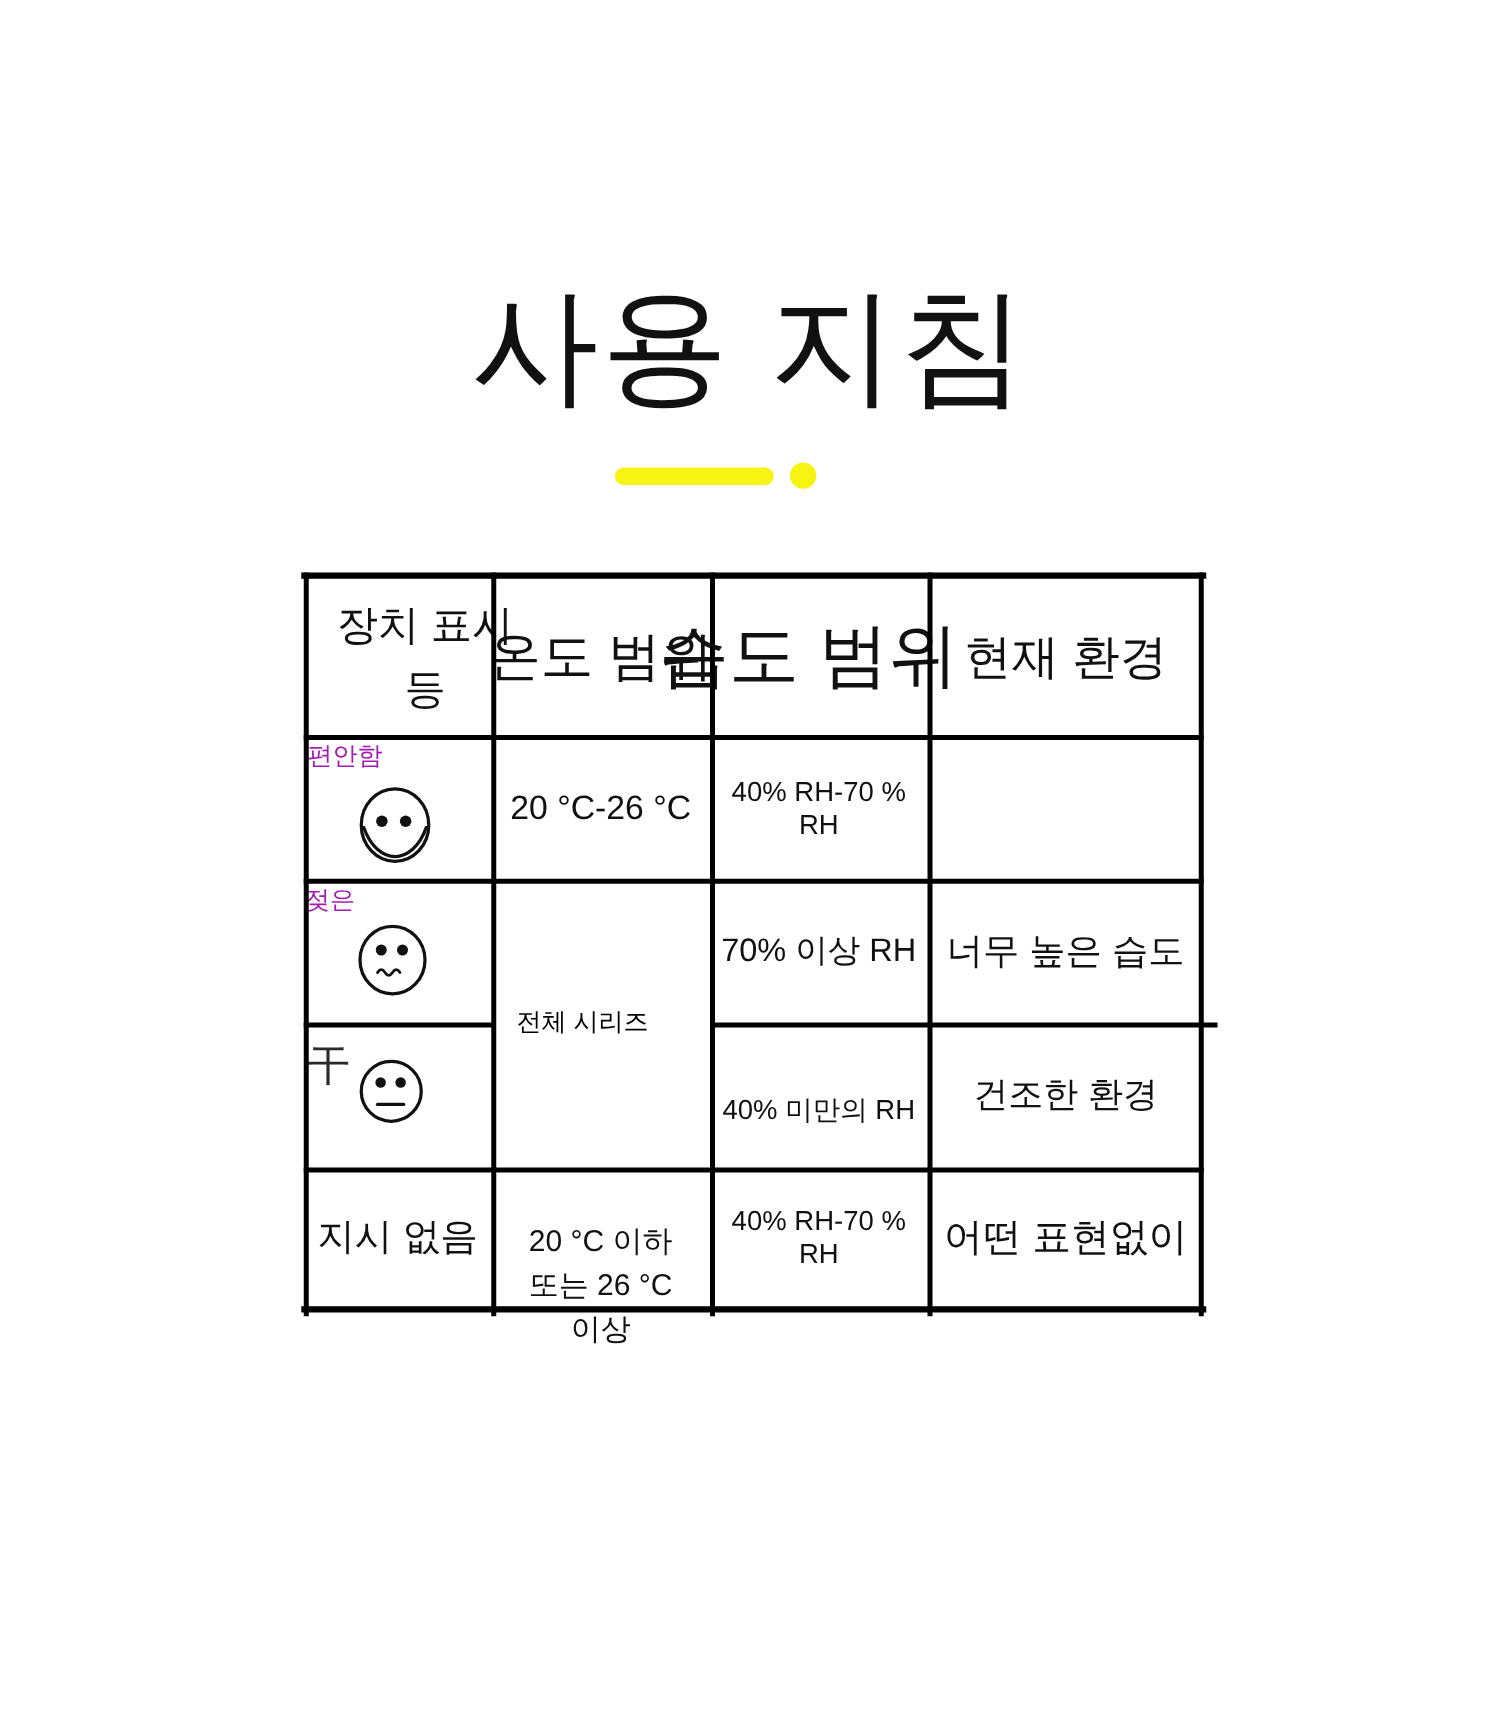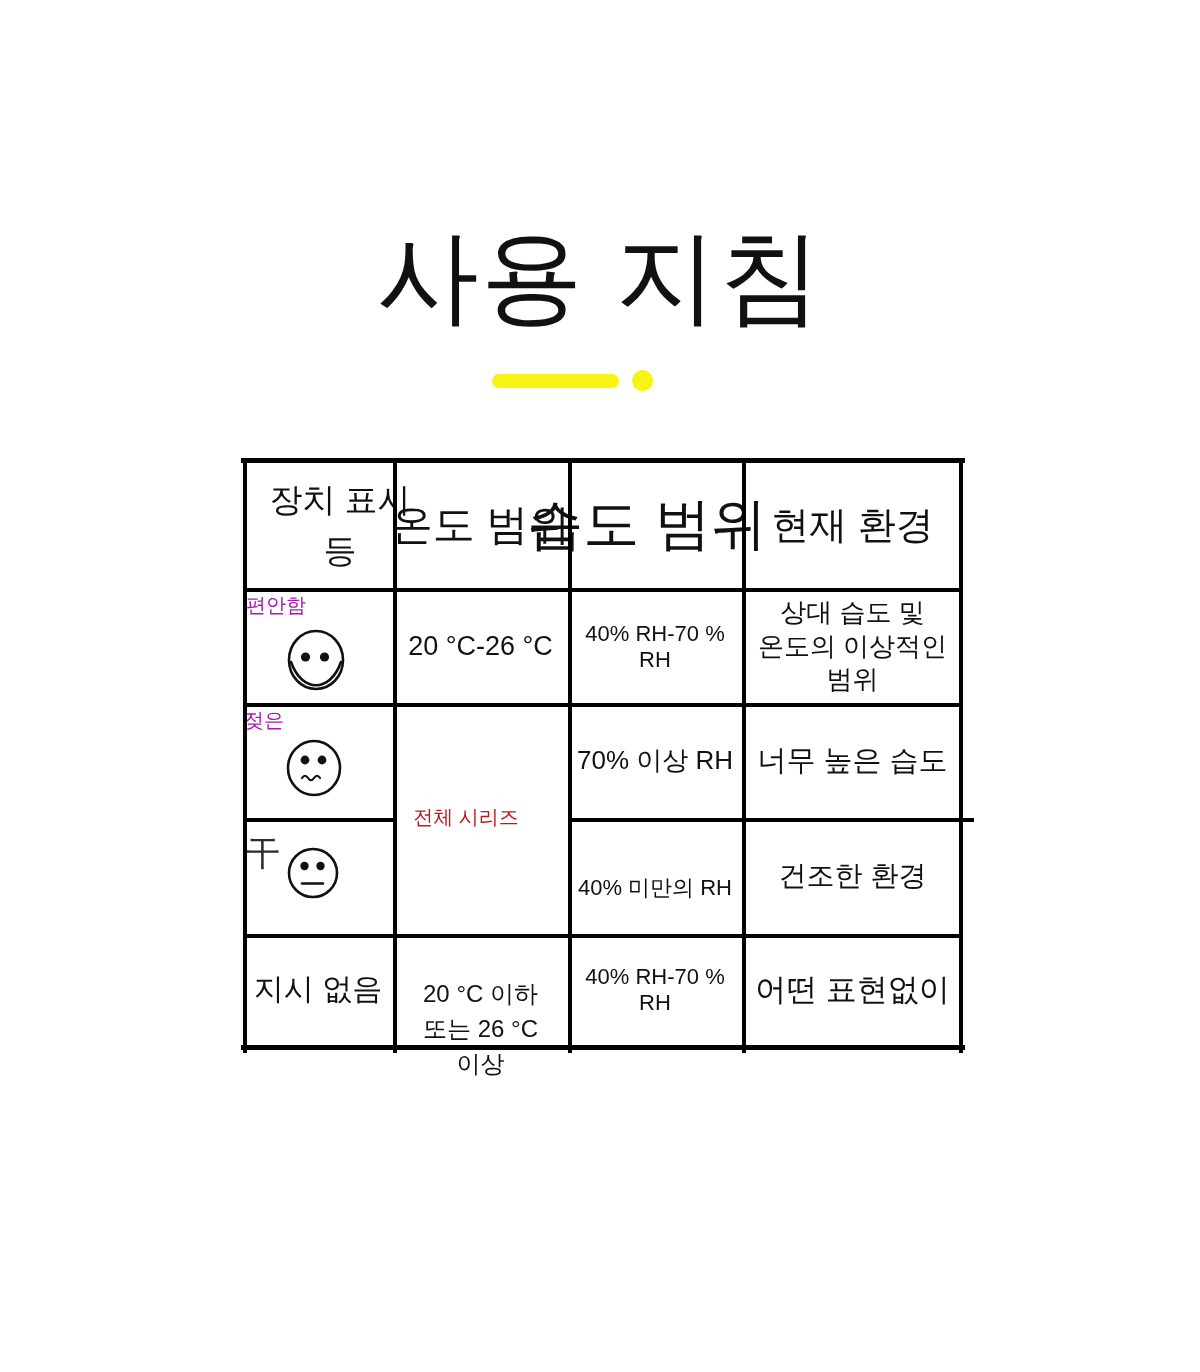--- a/index.html
+++ b/index.html
@@ -42,21 +42,21 @@
   .corner-label{
     position:absolute;font-size:20px;color:#a21caf;text-align:left;
     line-height:1.1;white-space:nowrap;
   }
   .face{position:absolute;}
   .r1c2{left:150px;top:134px;width:175px;height:109px;font-size:27px;}
   .r1c3{left:325px;top:134px;width:174px;height:109px;font-size:22px;}
   .r1c4{left:499px;top:134px;width:221px;height:109px;font-size:26px;line-height:1.3;}
   .r2c3{left:325px;top:249px;width:174px;height:107px;font-size:26px;}
   .r2c4{left:499px;top:249px;width:221px;height:107px;font-size:29px;}
-  .merged-c2{left:150px;top:247px;width:146px;height:225px;font-size:20px;color:#b91c1c;}
+  .merged-c2{left:150px;top:247px;width:146px;height:225px;font-size:20px;color:#000000;}
   .r3c3{left:325px;top:364px;width:174px;height:108px;font-size:22px;margin-top:12px;}
   .r3c4{left:499px;top:364px;width:221px;height:108px;font-size:28px;}
   .r4c1{left:0;top:480px;width:150px;height:103px;font-size:30px;}
   .r4c2{left:150px;top:480px;width:175px;height:103px;font-size:24px;line-height:1.45;margin-top:40px;}
   .r4c3{left:325px;top:480px;width:174px;height:103px;font-size:22px;}
   .r4c4{left:499px;top:480px;width:221px;height:103px;font-size:31px;}
   .stack span{display:block;}
   .dry-char{
     position:absolute;left:3px;top:378px;
     font-family:"DejaVu Serif", serif;font-size:34px;color:#2b2b2b;
@@ -84,27 +84,20 @@
     <div class="face" style="left:43px;top:170px;">
       <svg width="60" height="64" viewBox="-30 -32 60 64">
         <ellipse class="stroke" cx="0" cy="0" rx="27" ry="29" stroke-width="2.6"></ellipse>
         <circle cx="-10.5" cy="-3" r="4.6" fill="#111"></circle>
         <circle cx="8.5" cy="-3" r="4.6" fill="#111"></circle>
         <path class="stroke" d="M -25 2 C -14 33, 14 33, 25 2" stroke-width="2.6" stroke-linecap="round"></path>
       </svg>
     </div>
     <div class="cell r1c2">20 °C-26 °C</div>
     <div class="cell r1c3">40% RH-70 % RH</div>
-    <div class="cell r1c4 stack">
-      <div>
-        <span>상대 습도 및</span>
-        <span>온도의 이상적인</span>
-        <span>범위</span>
-      </div>
-    </div>
 
     <div class="corner-label" style="left:1px;top:251px;">젖은</div>
     <div class="face" style="left:42px;top:281px;">
       <svg width="58" height="58" viewBox="-29 -29 58 58">
         <ellipse class="stroke" cx="0" cy="0" rx="26" ry="27" stroke-width="2.6"></ellipse>
         <circle cx="-9" cy="-8" r="4.4" fill="#111"></circle>
         <circle cx="8" cy="-8" r="4.4" fill="#111"></circle>
         <path class="stroke" d="M -12 10 q 3 -4.5 6 0 t 6 0 t 6 0" stroke-width="2.2" stroke-linecap="round"></path>
       </svg>
     </div>

